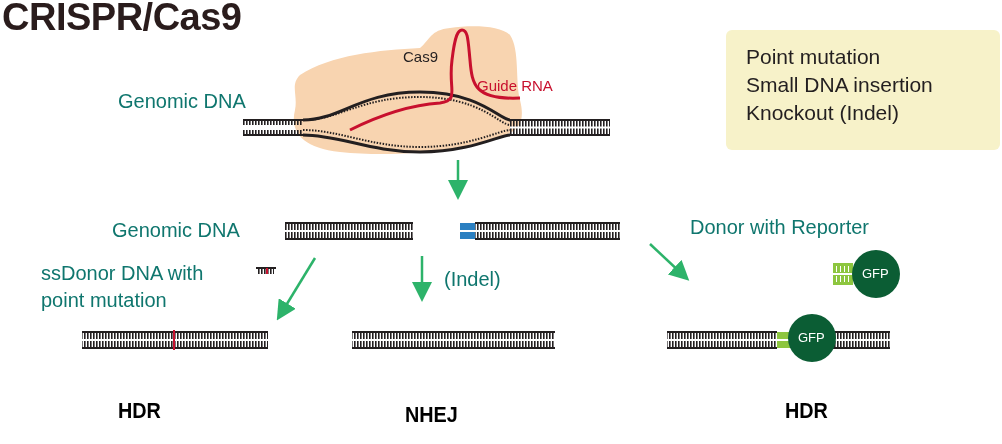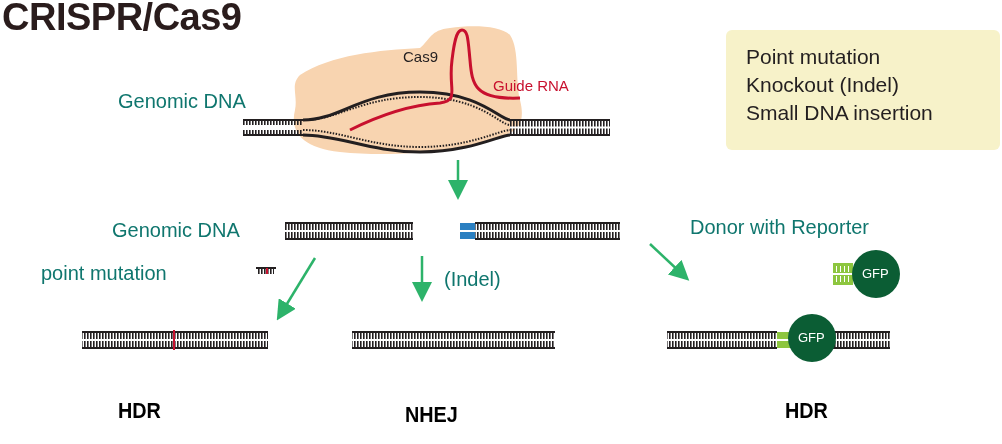--- a/index.html
+++ b/index.html
@@ -1,21 +1,21 @@
 <!DOCTYPE html>
 <html><head>
 <meta charset="utf-8">
 <style>
   html, body { margin:0; padding:0; background:#ffffff; }
   body { width:1002px; height:444px; position:relative; overflow:hidden; font-family:"Liberation Sans", sans-serif; color:#231f20; }
   .abs { position:absolute; white-space:nowrap; }
   .title { left:2px; top:-4px; font-size:38px; font-weight:bold; color:#2a1c1c; letter-spacing:-0.5px; }
   .label { font-size:20px; color:#0f766e; }
   .small { font-size:15px; }
-  .red { color:#c8102e;padding-left:16px; }
+  .red { color:#c8102e; }
   .bold { font-weight:bold; font-size:22px; color:#000; transform:scaleX(0.9); transform-origin:left top; }
   .box { left:726px; top:30px; width:274px; height:120px; background:#f7f2c9; border-radius:6px; }
   .box-text { left:746px; top:43px; font-size:21px; line-height:28px; color:#231f20; }
   svg.diagram { position:absolute; left:0; top:0; }
 </style>
 </head>
 <body>
 
 <svg class="diagram" width="1002" height="444" viewBox="0 0 1002 444">
   <defs>
@@ -117,27 +117,28 @@
 
 <div class="abs title">CRISPR/Cas9</div>
 
 <div class="abs label" style="left:118px; top:90px;">Genomic DNA</div>
 <div class="abs small" style="left:403px; top:48px; color:#231f20;">Cas9</div>
 <div class="abs small red" style="left:477px; top:77px;">Guide RNA</div>
 
 <div class="abs box"></div>
 <div class="abs box-text">
   <div>Point mutation</div>
+  <div>Small DNA insertion</div>
   <div>Knockout (Indel)</div>
-  <div>Small DNA insertion</div>
 </div>
 
 <div class="abs label" style="left:112px; top:219px;">Genomic DNA</div>
 
 <div class="abs label" style="left:41px; top:260px; line-height:27px;">
+  <div>ssDonor DNA with</div>
   <div>point mutation</div>
 </div>
 
 <div class="abs label" style="left:444px; top:266px; line-height:27px;">
   <div>(Indel)</div>
 </div>
 
 <div class="abs label" style="left:690px; top:216px;text-align:center;">Donor with Reporter</div>
 
 <div class="abs" style="left:862px; top:266px; font-size:13px; color:#fff;">GFP</div>

